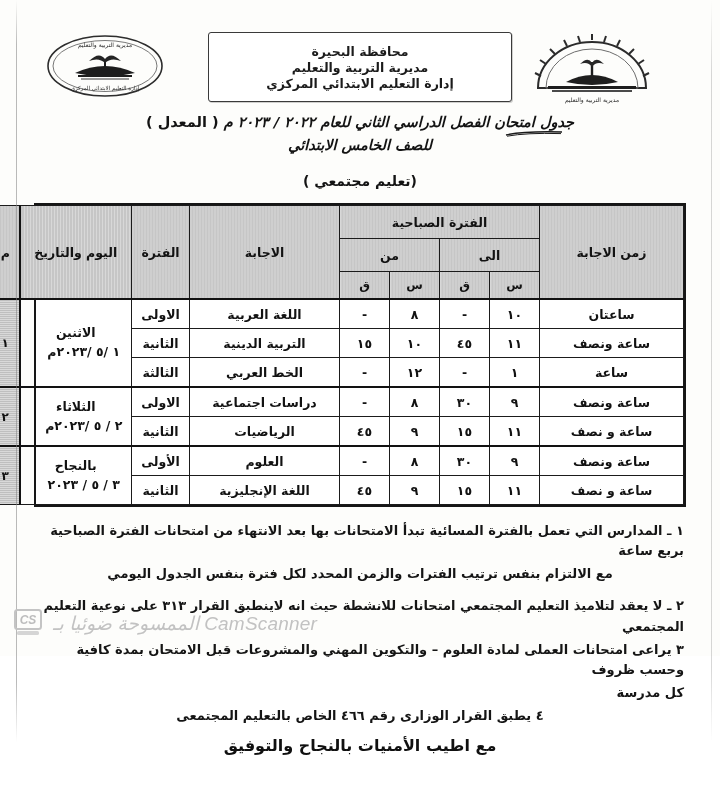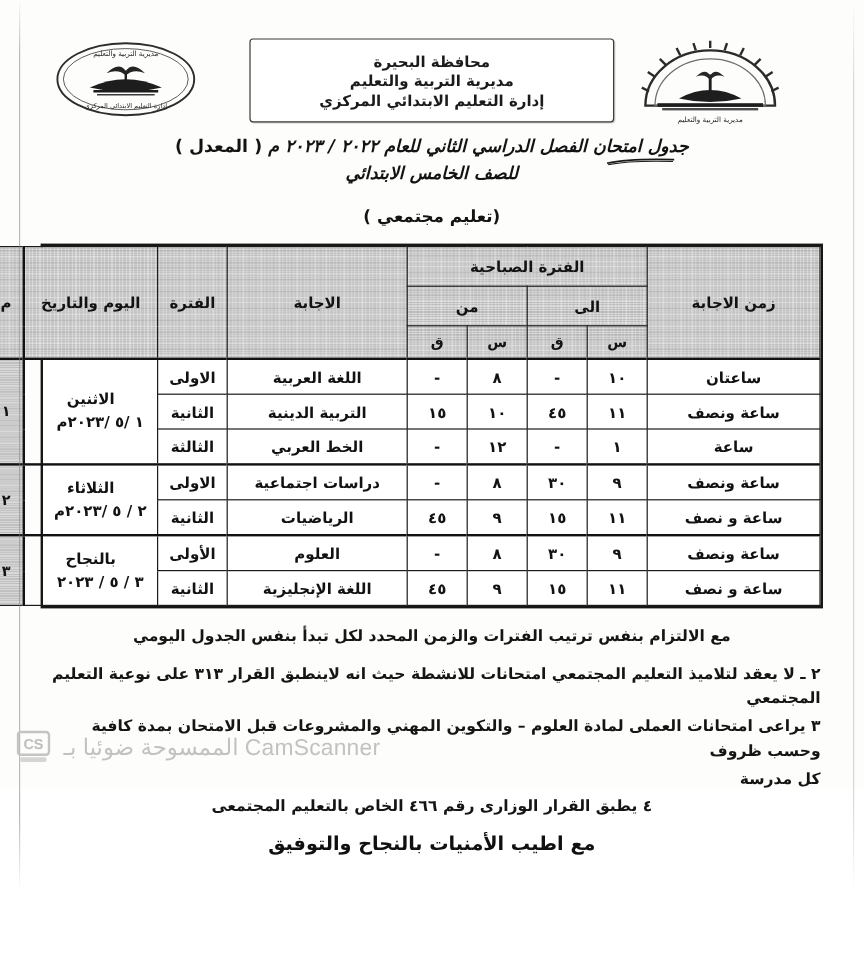--- a/index.html
+++ b/index.html
@@ -204,20 +204,21 @@
 
   
   .cs-footer {
     position: absolute;
     left: 14px;
     bottom: 18px;
     display: flex;
     align-items: center;
     gap: 9px;
     direction: ltr;
+    font-style: italic;
   }
   .cs-logo {
     width: 30px;
     height: 30px;
     position: relative;
   }
   .cs-text {
     font-size: 19px;
     color: #c2c2c2;
     font-family: "Liberation Sans", sans-serif;
@@ -407,21 +408,22 @@
           <td>٩</td>
           <td>٤٥</td>
           <td class="subject">اللغة الإنجليزية</td>
           <td>الثانية</td>
         </tr>
       </tbody>
     </table>
   </div>
 
   <div class="notes">
-    <div class="note indent">مع الالتزام بنفس ترتيب الفترات والزمن المحدد لكل تبدأ بنفس الجدول اليومي</div>
+    <div class="note">١ ـ  المدارس التي تعمل بالفترة المسائية تبدأ الامتحانات بها بعد الانتهاء من امتحانات الفترة الصباحية بربع ساعة</div>
+    <div class="note indent">مع الالتزام بنفس ترتيب الفترات والزمن المحدد لكل فترة بنفس الجدول اليومي</div>
     <div class="note note-2">٢ ـ لا يعقد لتلاميذ التعليم المجتمعي امتحانات للانشطة حيث انه لاينطبق القرار  ٣١٣  على نوعية التعليم المجتمعي</div>
     <div class="note">٣ يراعى امتحانات العملى لمادة العلوم – والتكوين المهني والمشروعات قبل الامتحان بمدة كافية وحسب ظروف</div>
     <div class="note">كل مدرسة</div>
     <div class="note indent">٤ يطبق القرار الوزارى رقم ٤٦٦ الخاص بالتعليم المجتمعى</div>
     <div class="closing">مع اطيب الأمنيات بالنجاح والتوفيق</div>
   </div>
 
   <div class="cs-footer">
     <div class="cs-logo">
       <svg viewBox="0 0 30 30" width="30" height="30" aria-hidden="true">

